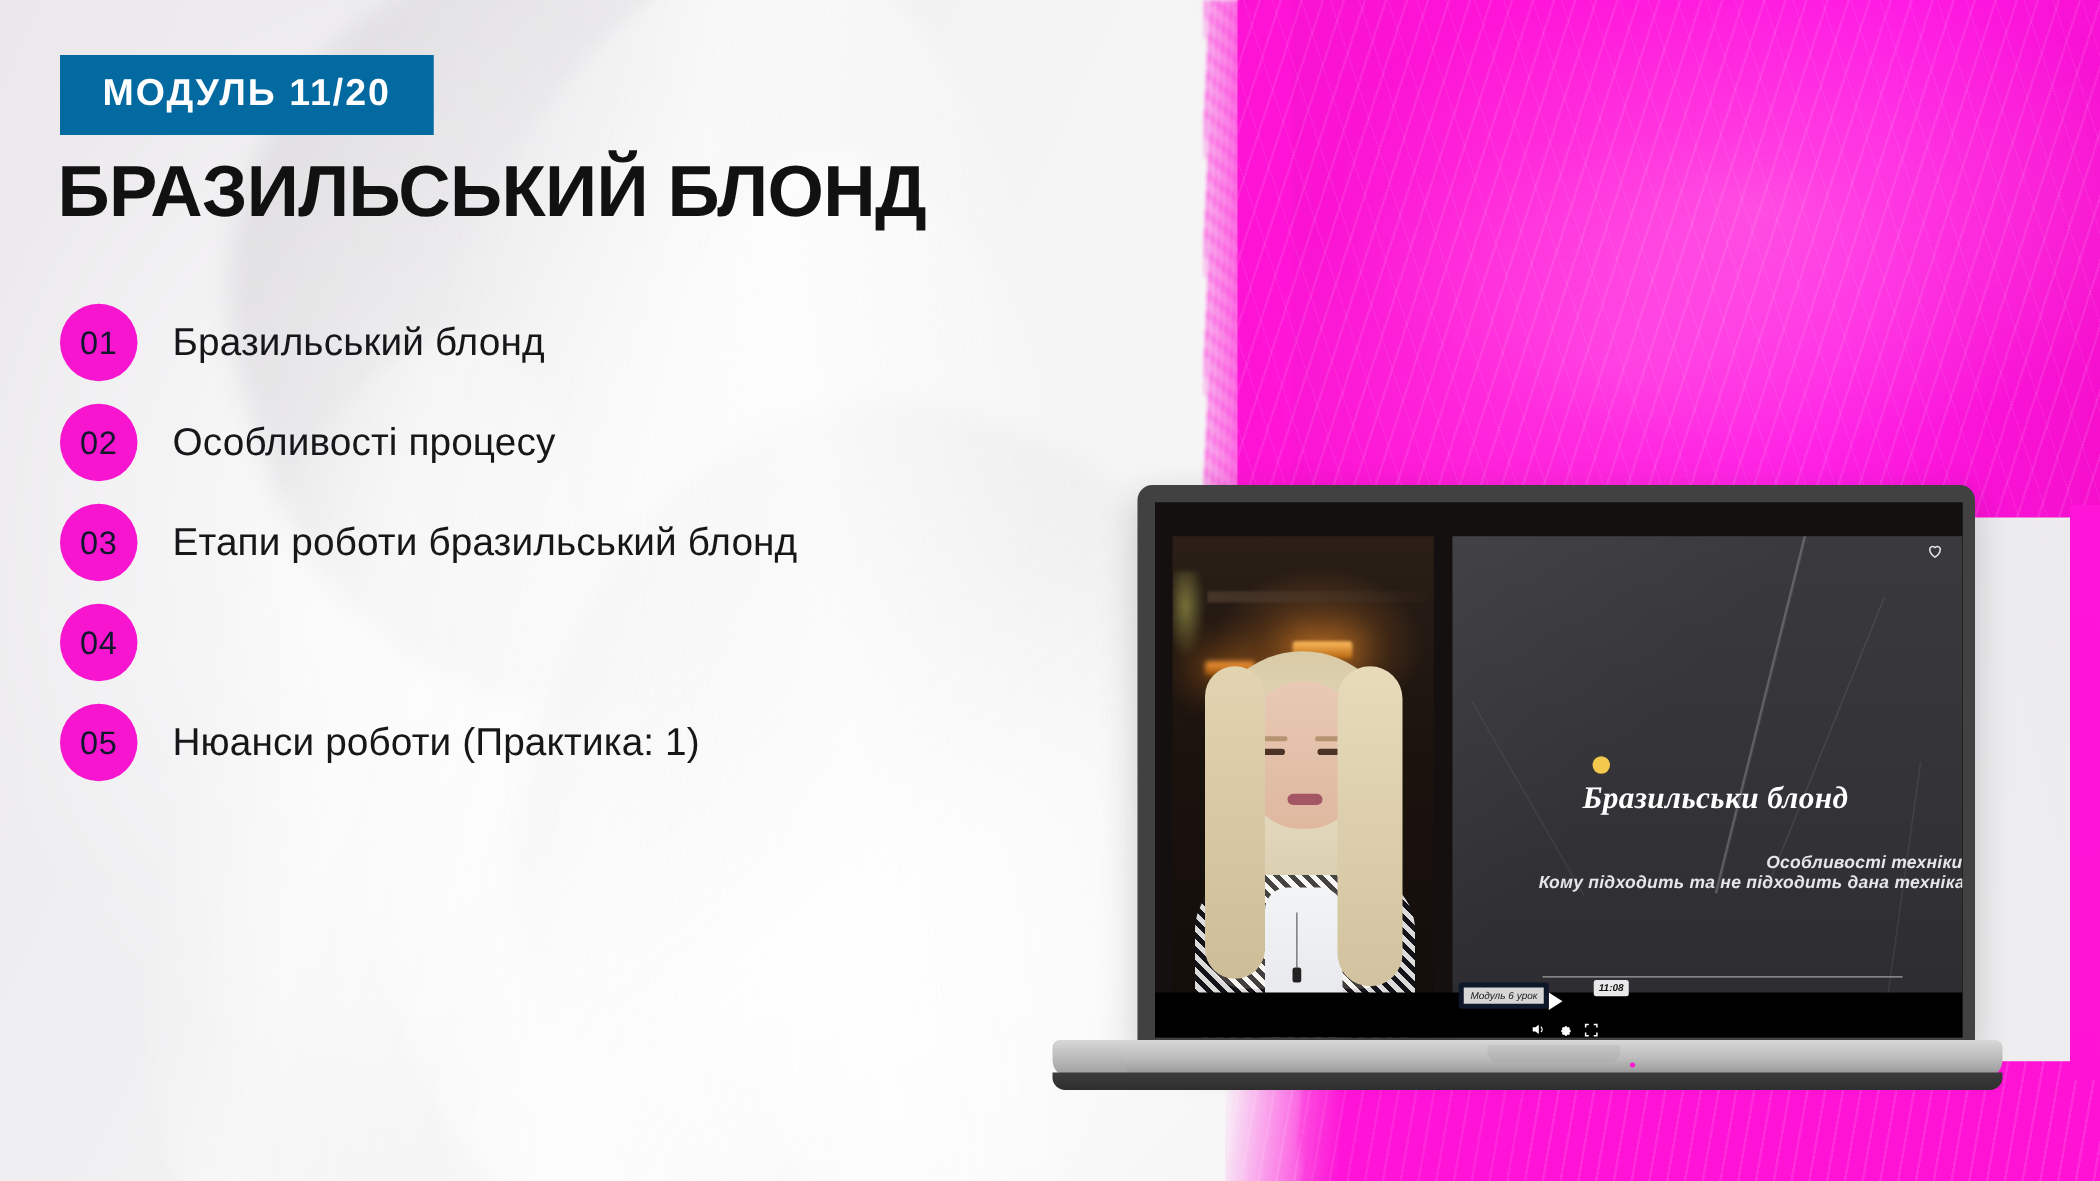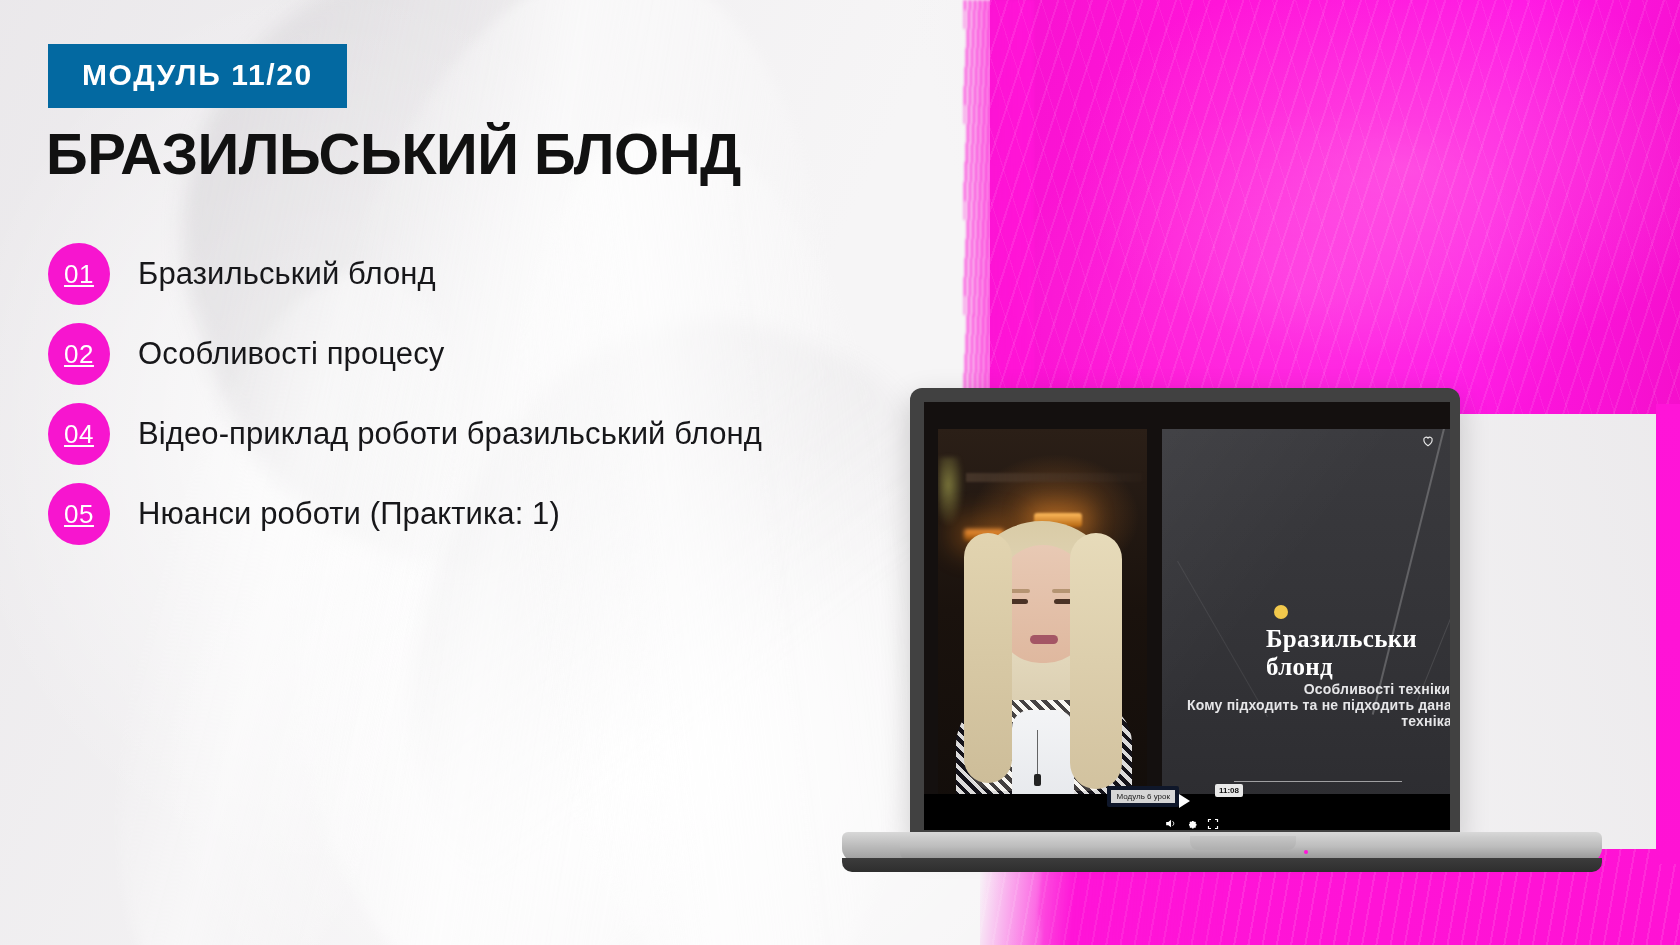--- a/index.html
+++ b/index.html
@@ -98,36 +98,37 @@
     font-size:58px; font-weight:bold; color:#111111;
     letter-spacing:-0.5px; line-height:1.05;
     font-stretch:condensed;
   }
 
   
   .agenda { position:absolute; left:48px; top:234px; width:900px; }
   .agenda-row { display:flex; align-items:center; height:80px; }
   .agenda-num {
     width:62px; height:62px; min-width:62px; border-radius:50%;
-    background:#f715cf; color:#ffffff;
+    background:#f715cf; color:#0f172a;
     display:flex; align-items:center; justify-content:center;
-    font-size:26px; letter-spacing:0.5px;text-decoration:underline;
+    font-size:26px; letter-spacing:0.5px;
   }
   .agenda-label {
     margin-left:28px; font-size:31px; color:#17171a;
     white-space:nowrap; letter-spacing:0.1px;
   }
 
   
   .laptop { position:absolute; left:900px; top:388px; width:780px; height:500px; }
   .laptop-lid {
-    position:absolute; left:10px; top:0; width:550px; height:452px;
+    position:absolute; left:10px; top:0; width:670px; height:452px;
     background:#414141; border-radius:12px 12px 2px 2px;
     padding:14px 10px 10px 14px;
     box-shadow:0 10px 30px rgba(0,0,0,0.18);
+    font-style:italic;
   }
   .laptop-screen {
     position:relative; width:100%; height:100%;
     background:#000; overflow:hidden;
   }
 
   
   .video { position:absolute; inset:0; background:#14100f; }
   .video-cam {
     position:absolute; left:14px; top:27px; width:209px; bottom:0;
@@ -315,24 +316,27 @@
     <div class="agenda-row">
       <div class="agenda-num">01</div>
       <div class="agenda-label">Бразильський блонд</div>
     </div>
 
     <div class="agenda-row">
       <div class="agenda-num">02</div>
       <div class="agenda-label">Особливості процесу</div>
     </div>
 
+    <div class="agenda-row">
+      <div class="agenda-num">03</div>
+      <div class="agenda-label">Етапи роботи бразильський блонд</div>
+    </div>
 
     <div class="agenda-row">
       <div class="agenda-num">04</div>
-      <div class="agenda-label">Відео-приклад роботи бразильський блонд</div>
     </div>
 
     <div class="agenda-row">
       <div class="agenda-num">05</div>
       <div class="agenda-label">Нюанси роботи (Практика: 1)</div>
     </div>
 
   </div>
 
   <div class="laptop">

